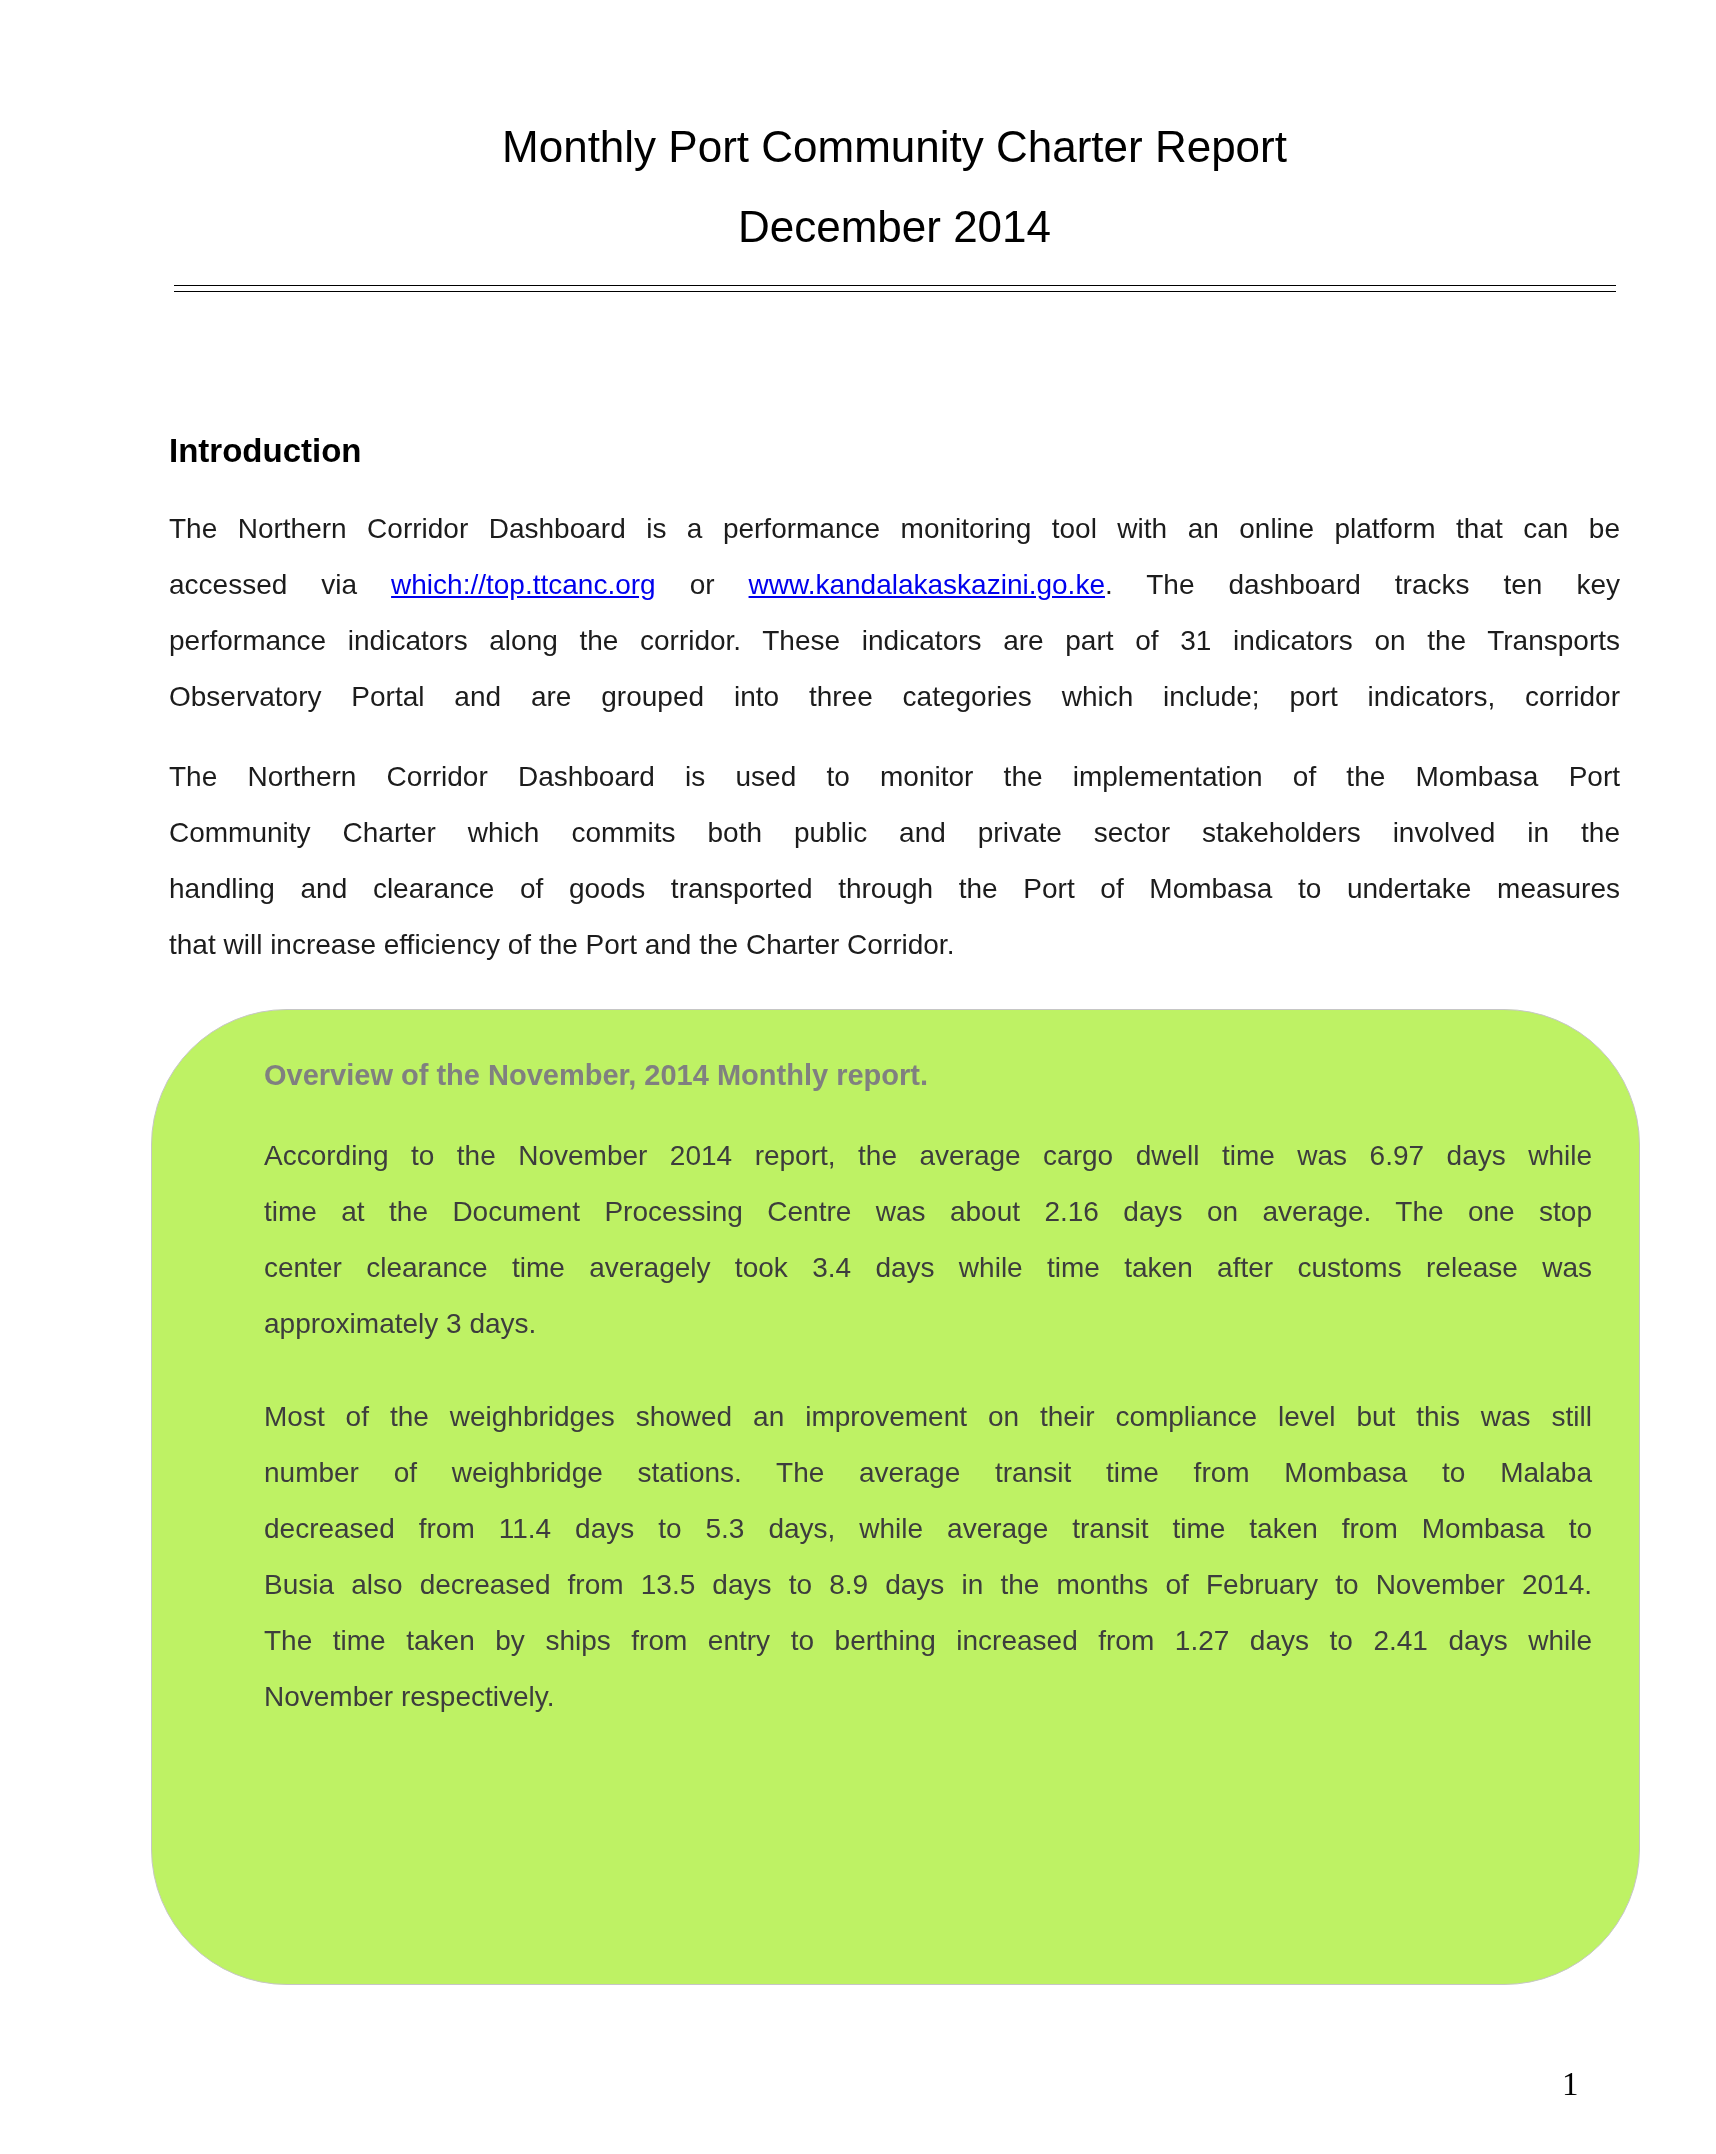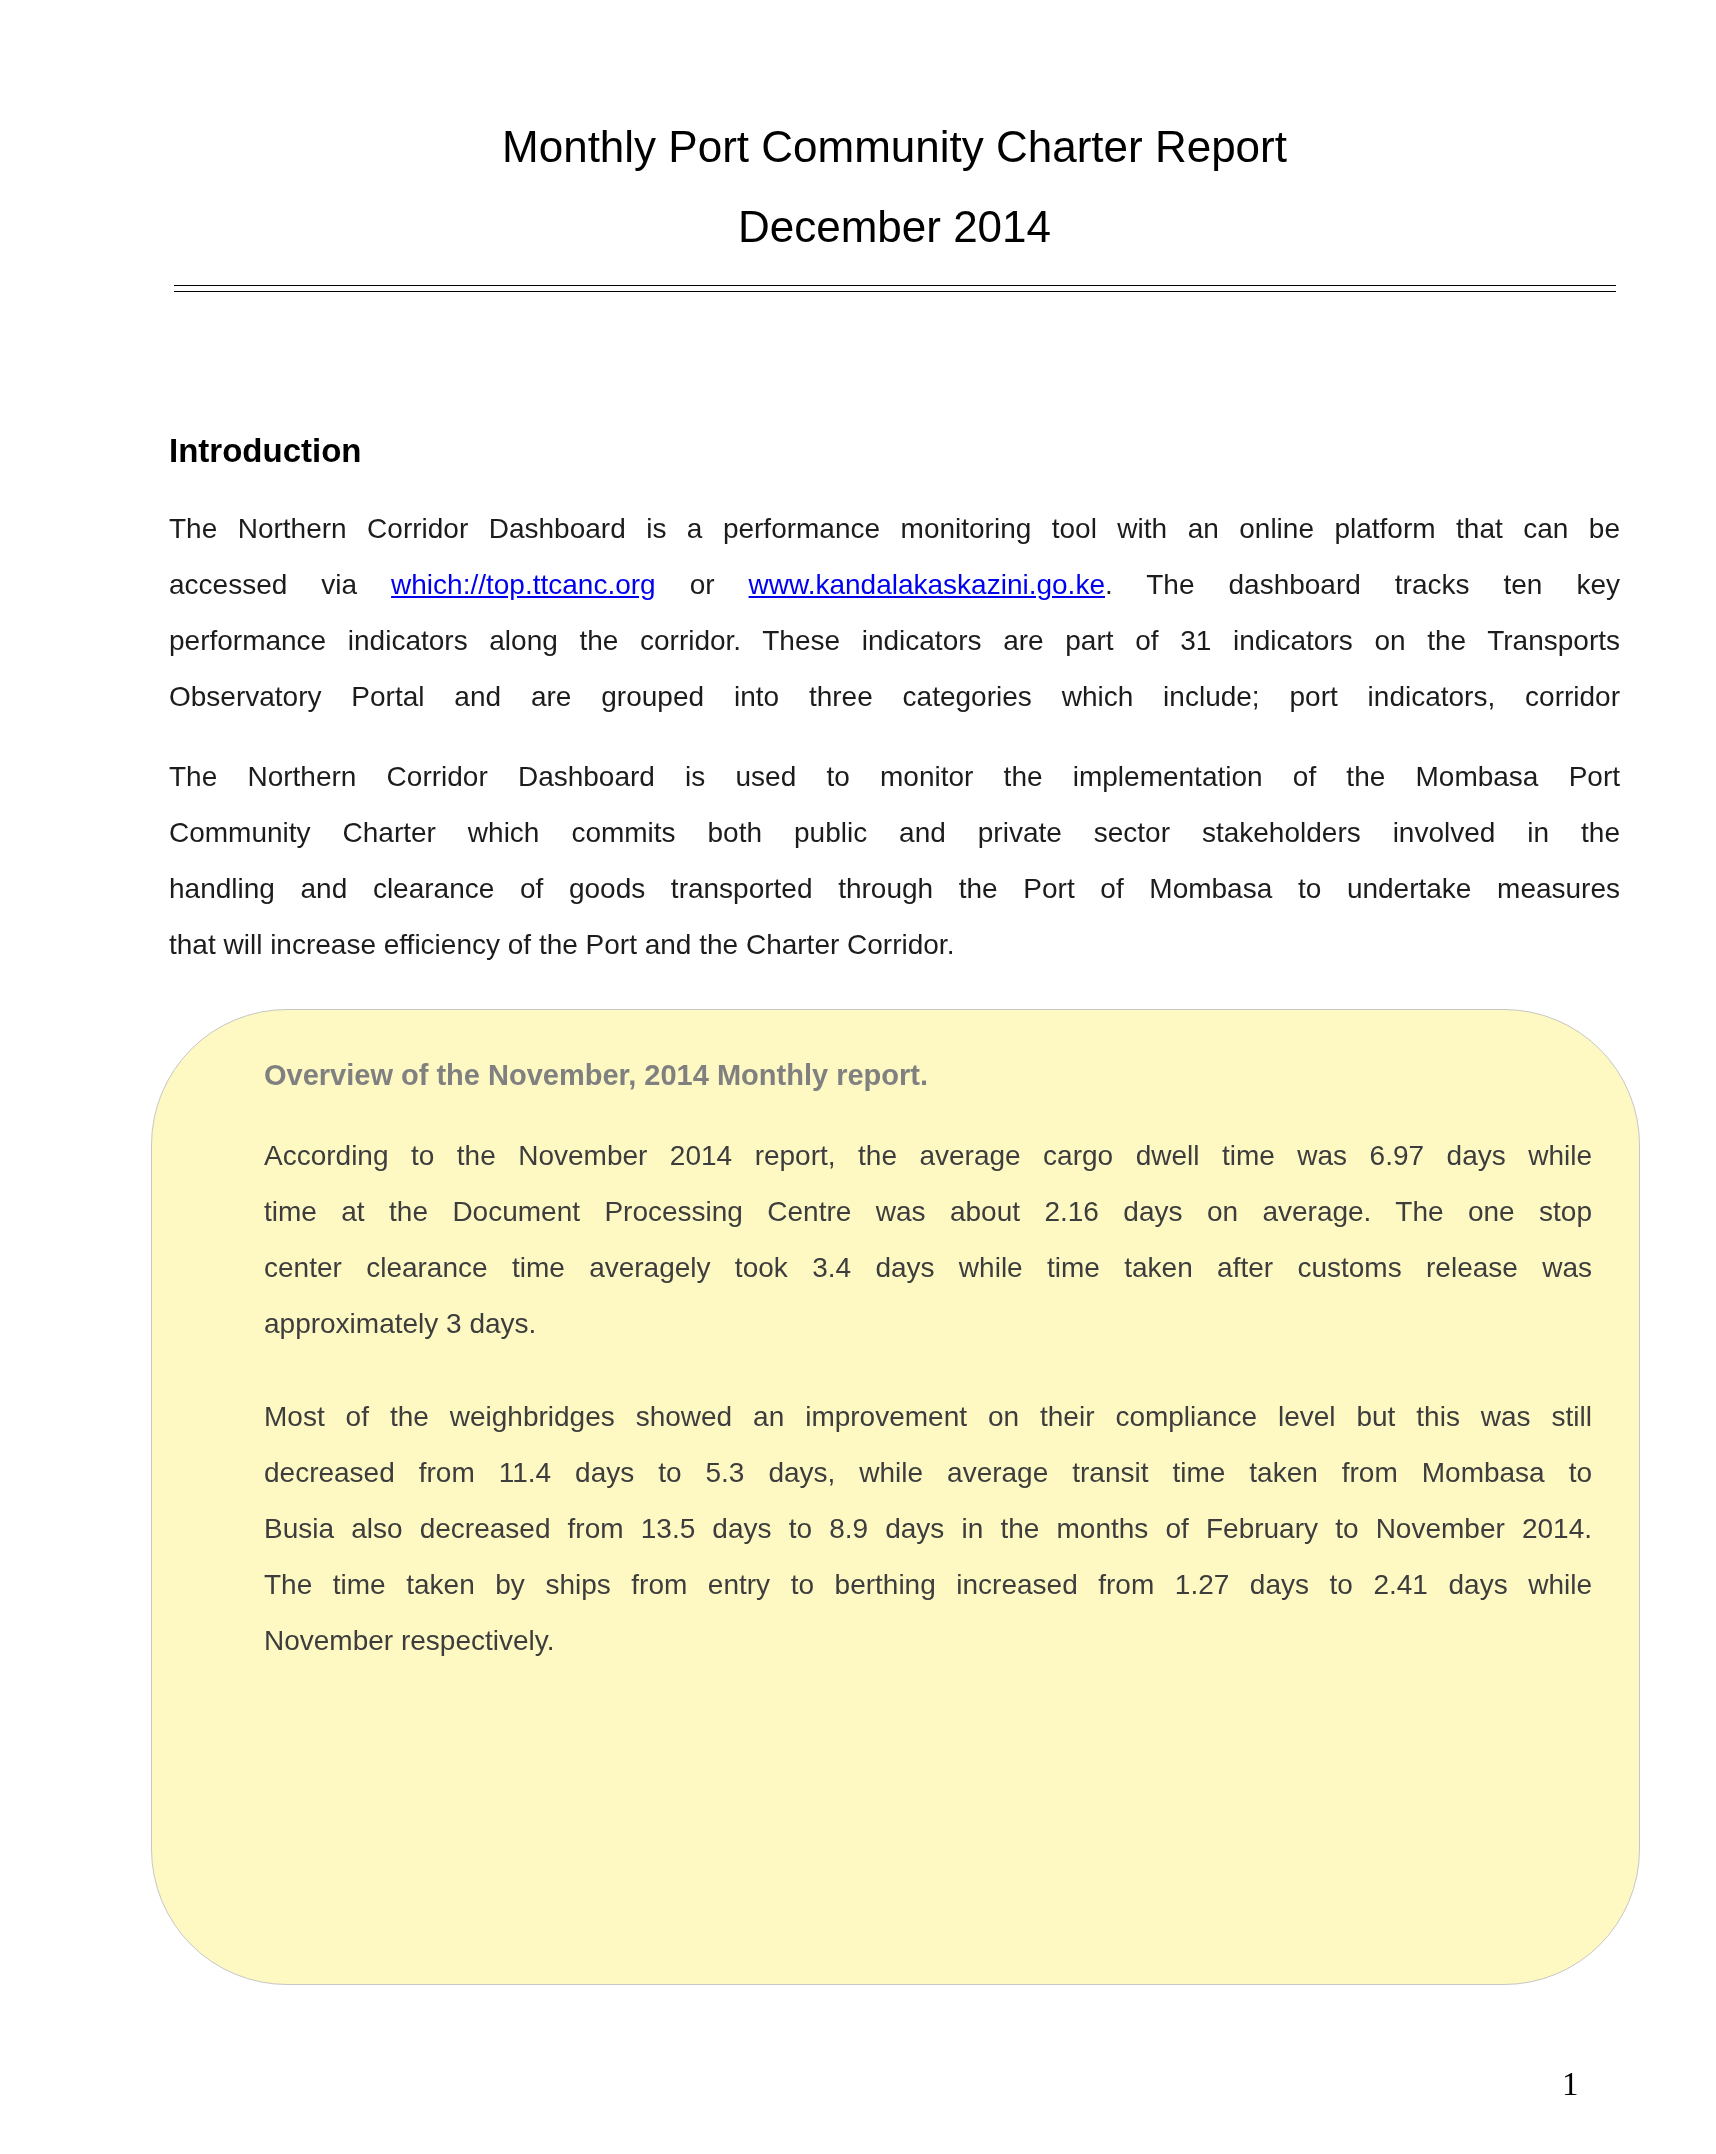--- a/index.html
+++ b/index.html
@@ -64,21 +64,21 @@
     cursor: pointer;
   }
   .overview-box {
     box-sizing: border-box;
     margin: 36px 0 0 115px;
     width: 1489px;
     height: 976px;
     border: 1px solid #c6c6c6;
     border-radius: 136px;
     padding: 37px 47px 0 112px;
-    background: #fef9c3;
+    background: #bef264;
   }
   .box-heading {
     margin: 0;
     font-size: 29px;
     line-height: 56px;
     font-weight: 700;
     color: #808080;
   }
   .box-text { color: #3d3d3d; }
   .box-p1 { margin-top: 25px; }
@@ -130,20 +130,21 @@
 
     <div class="para box-p1 box-text">
       <div class="ln">According to the November 2014 report, the average cargo dwell time was 6.97 days while</div>
       <div class="ln">time at the Document Processing Centre was about 2.16 days on average. The one stop</div>
       <div class="ln">center clearance time averagely took 3.4 days while time taken after customs release was</div>
       <div class="ln ln-last">approximately 3 days.</div>
     </div>
 
     <div class="para box-p2 box-text">
       <div class="ln">Most of the weighbridges showed an improvement on their compliance level but this was still</div>
+      <div class="ln">number of weighbridge stations. The average transit time from Mombasa to Malaba</div>
       <div class="ln">decreased from 11.4 days to 5.3 days, while average transit time taken from Mombasa to</div>
       <div class="ln">Busia also decreased from 13.5 days to 8.9 days in the months of February to November 2014.</div>
       <div class="ln">The time taken by ships from entry to berthing increased from 1.27 days to 2.41 days while</div>
       <div class="ln ln-last">November respectively.</div>
     </div>
   </div>
 
   <div class="page-number">1</div>
 
 </div>

